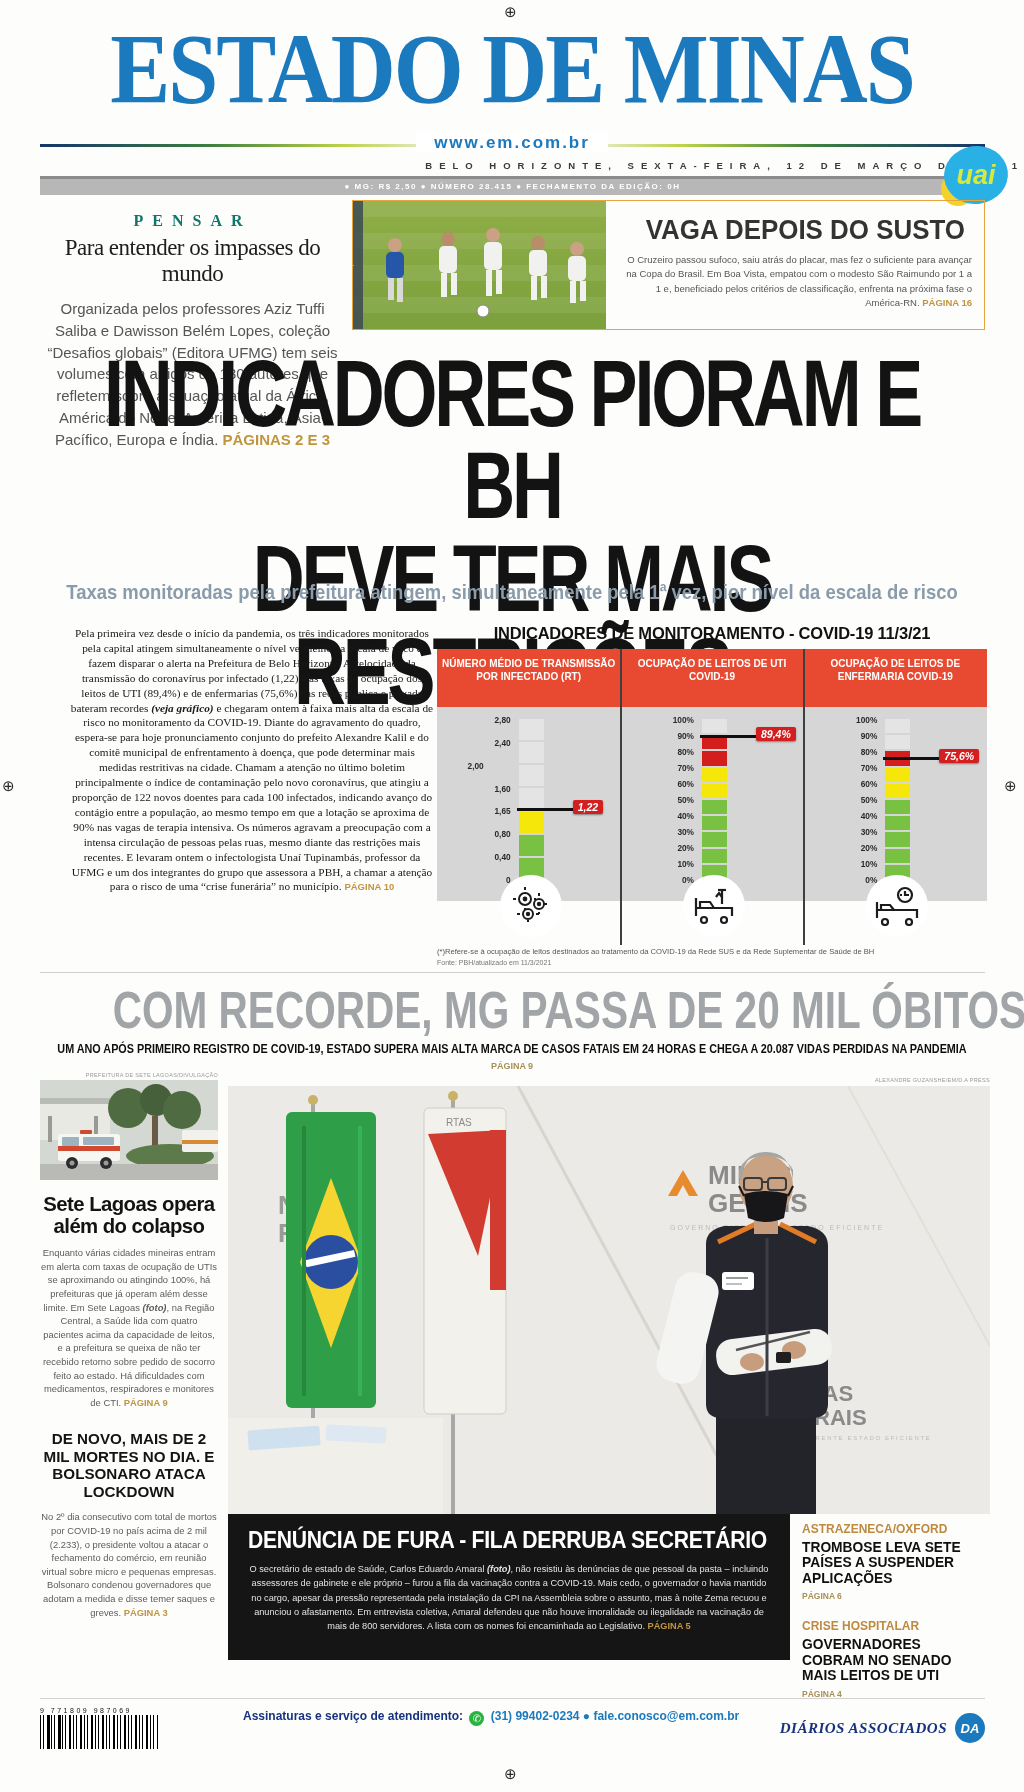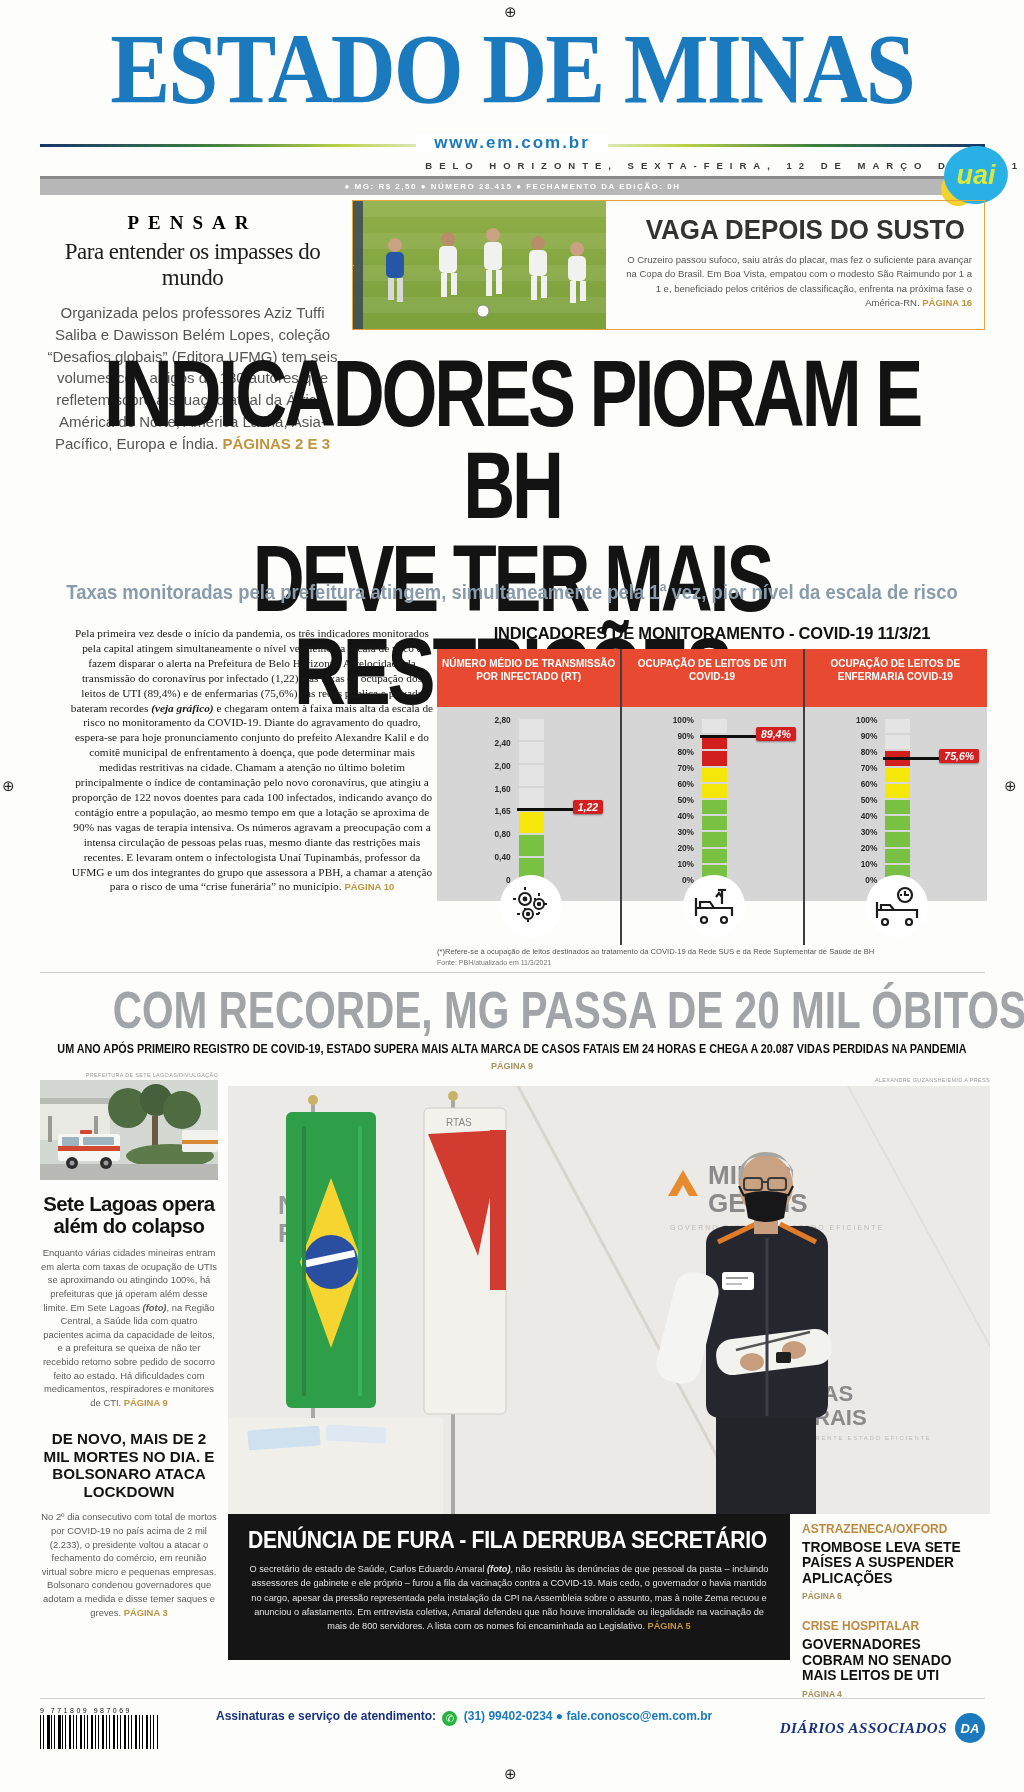--- a/index.html
+++ b/index.html
@@ -27,22 +27,22 @@
     text-align:center;line-height:16px}
   #uai{position:absolute;right:16px;top:146px;width:64px;height:58px}
   .uai-yellow{position:absolute;left:-3px;bottom:-2px;width:34px;height:34px;border-radius:50%;background:#f5d12c}
   .uai-blue{position:absolute;inset:0;background:#29b1e6;border-radius:50%;transform:rotate(-8deg)}
   .uai-text{position:absolute;inset:0;display:flex;align-items:center;justify-content:center;
     font-style:italic;font-weight:bold;font-size:27px;color:#d7e93c}
 
   
   #topstrip{position:absolute;left:40px;top:200px;width:945px;height:132px}
   #pensar{position:absolute;left:0;top:0;width:305px;height:100%;text-align:center}
-  .pensar-kicker{font-family:"Liberation Serif",serif;font-weight:bold;font-size:19px;
-    letter-spacing:9px;color:#000000;margin-top:12px}
+  .pensar-kicker{font-family:"Liberation Serif",serif;font-weight:bold;font-size:16px;
+    letter-spacing:9px;color:#0f766e;margin-top:12px}
   .pensar-title{font-family:"Liberation Serif",serif;font-size:23px;color:#1d1d1d;margin-top:5px;letter-spacing:-0.5px}
   .pensar-body{font-size:15px;line-height:1.45;color:#555;margin-top:11px;padding:0 4px}
   .page-ref{color:#c0953f;font-weight:bold}
   #topbox{position:absolute;left:312px;top:0;width:631px;height:128px;border:1px solid #e7a43c}
   #soccer{position:absolute;left:0;top:0;width:253px;height:128px;overflow:hidden}
   #soccer-credit{position:absolute;left:1px;bottom:4px;transform:rotate(-90deg);transform-origin:left bottom;
     font-size:5px;color:#eee;letter-spacing:.5px;white-space:nowrap}
   #vaga{position:absolute;left:268px;right:12px;top:0;height:100%;text-align:right}
   .vaga-title{font-size:27px;font-weight:bold;color:#333;margin-top:14px;transform:scaleX(.96)}
   .vaga-body{font-size:9.5px;line-height:1.5;color:#555;margin-top:7px}
@@ -112,21 +112,21 @@
   .brief-label{font-size:12px;font-weight:700;color:#bd8a40}
   .brief-title{font-size:13.8px;line-height:1.12;font-weight:800;color:#0f0f0f;margin:4px 0 5px}
   .brief-page{font-size:8.5px;font-weight:bold;color:#a89058}
 
   
   #footer{position:absolute;left:40px;right:39px;top:1698px;height:64px;border-top:1px solid #d2d2d2}
   #barcode{position:absolute;left:0;top:8px;width:118px}
   .bc-num{font-size:7px;letter-spacing:2.5px;color:#111}
   .bc-bars{height:34px;margin-top:1px;
     background:repeating-linear-gradient(90deg,#000 0 1.5px,#fff 1.5px 3px,#000 3px 4px,#fff 4px 7px,#000 7px 9.5px,#fff 9.5px 11px)}
-  #foot-center{position:absolute;left:176px;top:10px;font-size:12px;white-space:nowrap}
+  #foot-center{position:absolute;left:203px;top:10px;font-size:12px;white-space:nowrap}
   .fc-line{margin-bottom:7px}
   .fc-label{color:#17327e;font-weight:bold}
   .fc-blue{color:#1b79bd;font-weight:bold}
   .fc-navy{color:#17327e;font-weight:bold}
   .wa{display:inline-block;width:15px;height:15px;border-radius:50%;background:#27b43e;color:#fff;
     text-align:center;line-height:15px;font-size:10px;vertical-align:-2px;margin:0 3px}
   .wa::before{content:"✆"}
   #foot-brand{position:absolute;right:0;top:14px;display:flex;align-items:center;gap:8px}
   .brand-text{font-family:"Liberation Serif",serif;font-style:italic;font-weight:bold;font-size:15px;color:#17327e;letter-spacing:.5px}
   .brand-logo{width:30px;height:30px;border-radius:50%;background:#1b79bd;color:#fff;font-weight:bold;
@@ -244,21 +244,21 @@
                   <circle cx="18" cy="29" r="5"></circle>
                 <path d="M15 5v-3M15 23v2M6 14H3M24 14h2M34 19h3M29 11v-3M29 27v2M18 37v-2M10 29H7M26 29h3"></path>
                 <circle cx="15" cy="14" r="1.4" fill="#1c1c1c"></circle>
                   <circle cx="29" cy="19" r="1.2" fill="#1c1c1c"></circle>
                   <circle cx="18" cy="29" r="1.2" fill="#1c1c1c"></circle>
               </g>
             </svg>
           </div>
         <span class="tick" style="top: 8px;">2,80</span>
             <span class="tick" style="top: 30.8571px;">2,40</span>
-            <span class="tick" style="top: 53.7143px;">2,00</span>
+            <span class="tick" style="top: 53.7143px; text-align: center;">2,00</span>
             <span class="tick" style="top: 76.5714px;">1,60</span>
             <span class="tick" style="top: 99.4286px;">1,65</span>
             <span class="tick" style="top: 122.286px;">0,80</span>
             <span class="tick" style="top: 145.143px;">0,40</span>
             <span class="tick" style="top: 168px;">0</span>
             <div class="tbar" style="top: 12px; height: 160px;">
               <div class="tseg" style="background: rgb(228, 228, 228);"></div>
               <div class="tseg" style="background: rgb(228, 228, 228);"></div>
               <div class="tseg" style="background: rgb(228, 228, 228);"></div>
               <div class="tseg" style="background: rgb(228, 228, 228);"></div>

